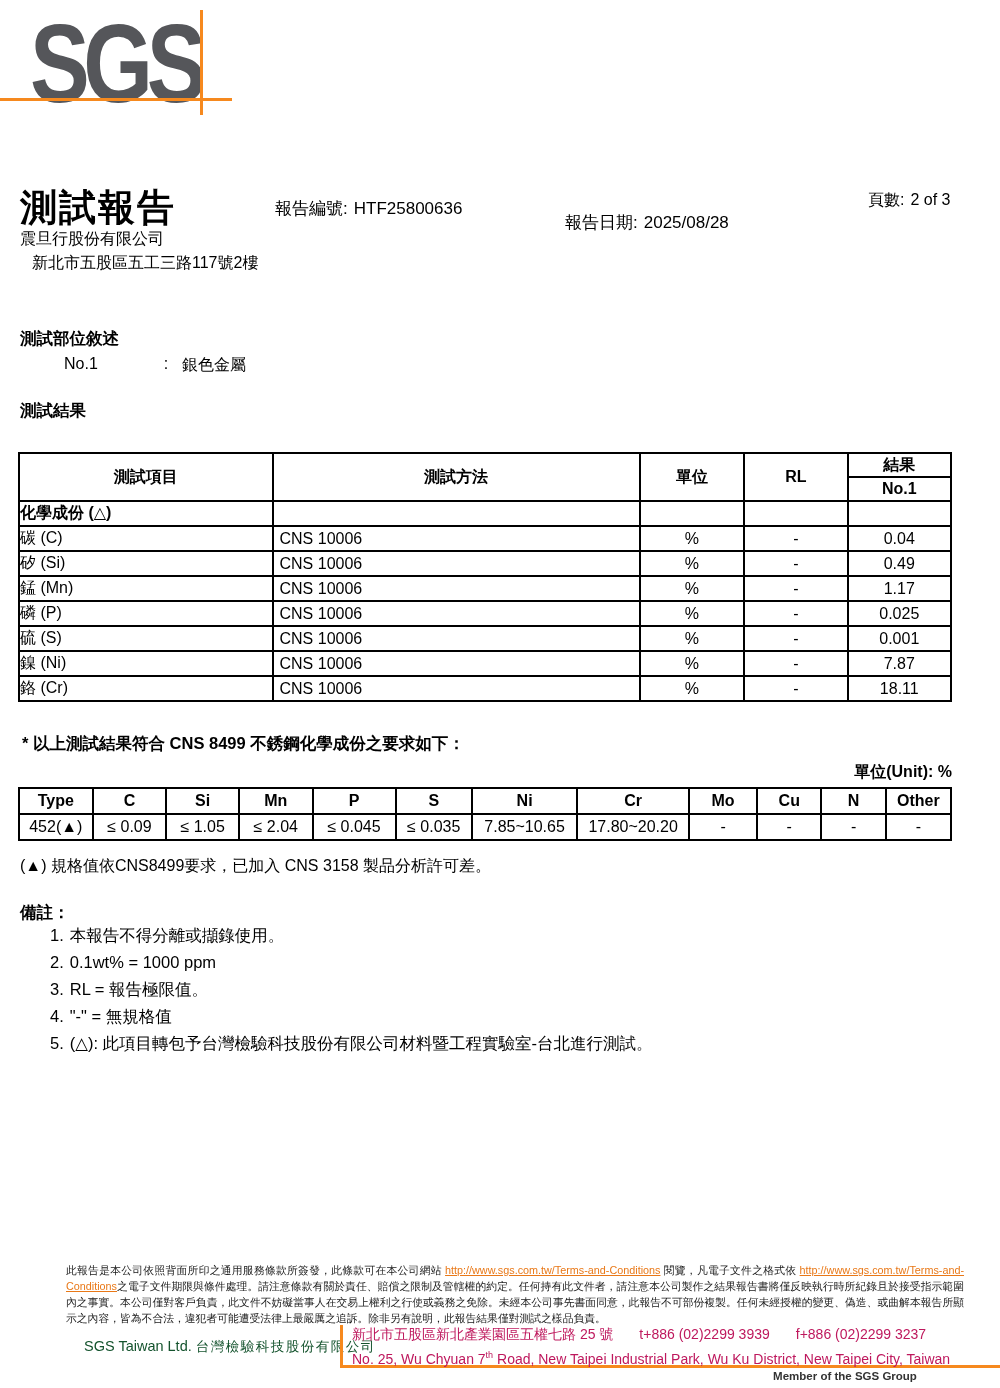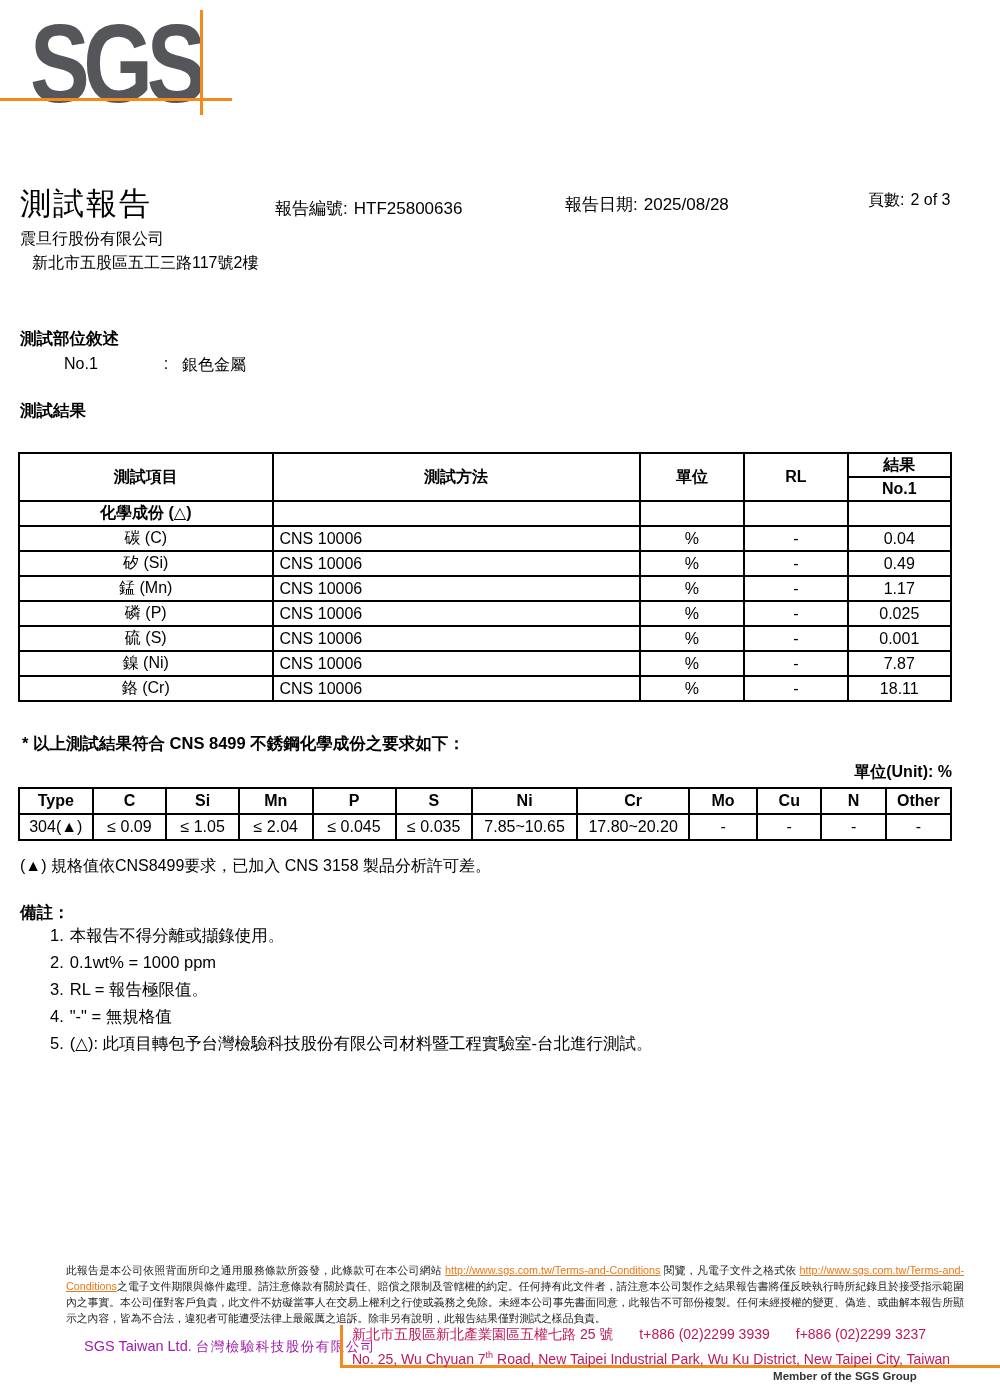--- a/index.html
+++ b/index.html
@@ -6,42 +6,42 @@
   body { background:#888; font-family:"Liberation Sans","DejaVu Sans",sans-serif; color:#000; }
   .page { position:relative; width:1000px; height:1388px; background:#fff; margin:0 auto; overflow:hidden; }
 
   
   .logo-text { position:absolute; left:30px; top:8px; font-size:112px; line-height:1;
     font-weight:bold; color:#55565A; letter-spacing:-8px; transform:scaleX(.8); transform-origin:left top; }
   .logo-hline { position:absolute; left:0; top:98px; width:232px; height:3px; background:#F6891E; }
   .logo-vline { position:absolute; left:200px; top:10px; width:3px; height:105px; background:#F6891E; }
 
   
-  .doc-title { position:absolute; left:20px; top:183px; font-size:31px; font-weight:normal; letter-spacing:2px; }
+  .doc-title { position:absolute; left:20px; top:183px; font-size:37px; font-weight:bold; letter-spacing:2px; }
   .hdr-field { position:absolute; font-size:17px; white-space:nowrap; }
   .hdr-field .lbl { margin-right:6px; }
   .f-reportno { left:275px; top:197px; }
-  .f-reportdate { left:565px; top:193px; }
+  .f-reportdate { left:565px; top:211px; }
   .f-pageno { left:868px; top:190px; font-size:16px; }
   .client-name { position:absolute; left:20px; top:229px; font-size:16px; }
   .client-addr { position:absolute; left:32px; top:253px; font-size:16px; }
 
   
   .sec-title { position:absolute; font-size:16.5px; font-weight:bold; }
   .sample-row { position:absolute; left:64px; top:355px; font-size:16px; display:flex; }
   .sample-row .no { width:86px; }
   .sample-row .colon { width:32px; text-align:center; }
 
   
   table { border-collapse:collapse; table-layout:fixed; width:934px; font-size:16px; }
   .t1 { position:absolute; left:18px; top:452px; }
   .t1 th, .t1 td, .t2 th, .t2 td { border:2px solid #000; overflow:hidden; white-space:nowrap; }
   .t1 th { height:24px; font-weight:bold; text-align:center; }
   .t1 td { height:25px; }
-  .t1 td.c-item { text-align:center; padding-left:0; }
+  .t1 td.c-item { text-align:left; padding-left:0; }
   .t1 td.c-method { text-align:left; padding-left:6px; }
   .t1 td.c-mid, .t1 td.c-val { text-align:center; }
   .t1 td.group { font-weight:bold; }
 
   .unit-note { position:absolute; right:48px; top:762px; font-size:16px; font-weight:bold; }
   .pre-note { position:absolute; left:22px; top:733px; font-size:16.5px; font-weight:bold; }
 
   .t2 { position:absolute; left:18px; top:787px; }
   .t2 th { height:26px; font-weight:bold; text-align:center; }
   .t2 td { height:26px; text-align:center; }
@@ -54,21 +54,21 @@
   .remark-item { display:flex; line-height:27px; }
   .remark-item .num { margin-right:6px; }
 
   
   .disclaimer { position:absolute; left:66px; top:1262px; width:898px; font-size:10.8px;
     line-height:16px; text-align:justify; color:#1a1a1a; }
   .disclaimer .url { color:#E97817; text-decoration:underline; cursor:pointer; }
 
   .ft-vline { position:absolute; left:340px; top:1325px; width:3px; height:42px; background:#F6891E; }
   .ft-hline { position:absolute; left:340px; top:1365px; width:660px; height:3px; background:#F6891E; }
-  .ft-company { position:absolute; left:84px; top:1338px; font-size:14.5px; color:#a21caf; white-space:nowrap; }
+  .ft-company { position:absolute; left:84px; top:1338px; font-size:14.5px; color:#14532d; white-space:nowrap; }
   .ft-company .zh { font-family:"Liberation Serif","DejaVu Serif",serif; font-size:13.5px; letter-spacing:1.5px; }
   .ft-addr { position:absolute; left:352px; top:1324px; font-size:14px; color:#be185d; line-height:21px; white-space:nowrap; }
   .ft-addr .gap { display:inline-block; width:26px; }
   .ft-member { position:absolute; left:700px; top:1370px; width:290px; text-align:center;
     font-size:11.5px; font-weight:bold; color:#333; }
   sup { font-size:9px; }
 </style>
 </head>
 <body>
 
@@ -205,21 +205,21 @@
       <th>P</th>
       <th>S</th>
       <th>Ni</th>
       <th>Cr</th>
       <th>Mo</th>
       <th>Cu</th>
       <th>N</th>
       <th>Other</th>
     </tr>
     <tr>
-      <td>304(▲)</td>
+      <td>452(▲)</td>
       <td>≤ 0.09</td>
       <td>≤ 1.05</td>
       <td>≤ 2.04</td>
       <td>≤ 0.045</td>
       <td>≤ 0.035</td>
       <td>7.85~10.65</td>
       <td>17.80~20.20</td>
       <td>-</td>
       <td>-</td>
       <td>-</td>

